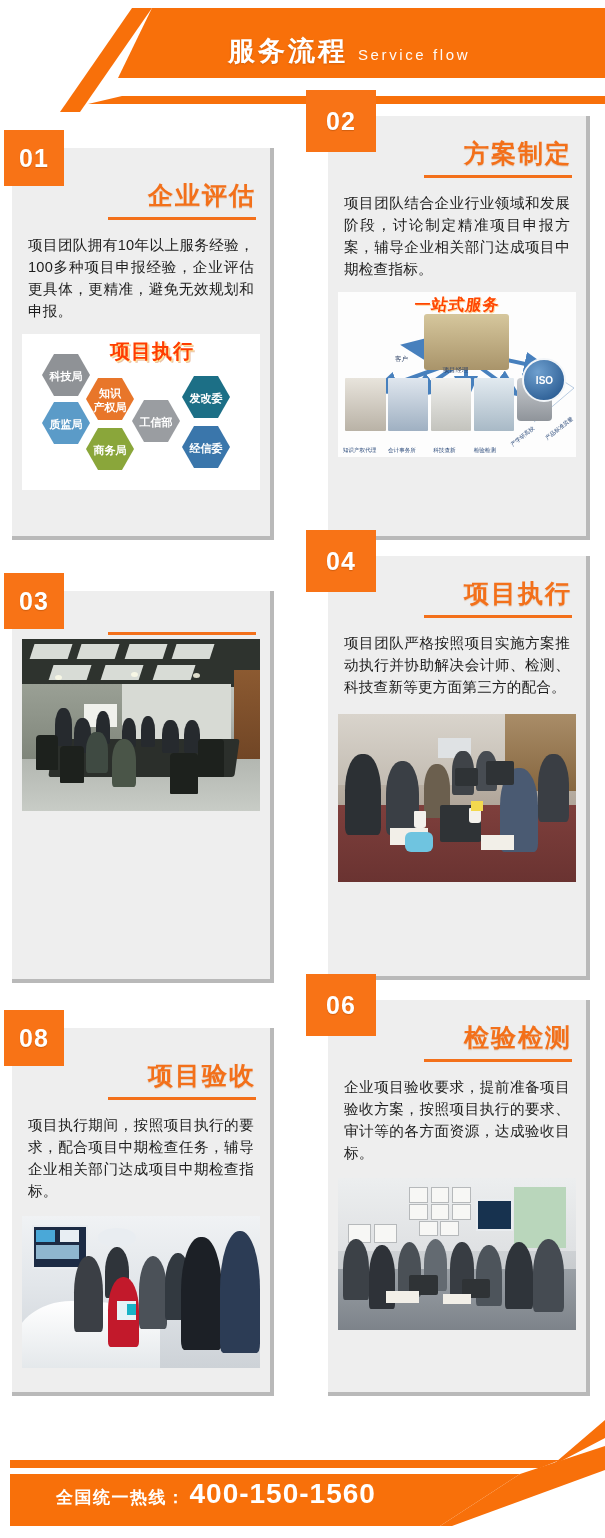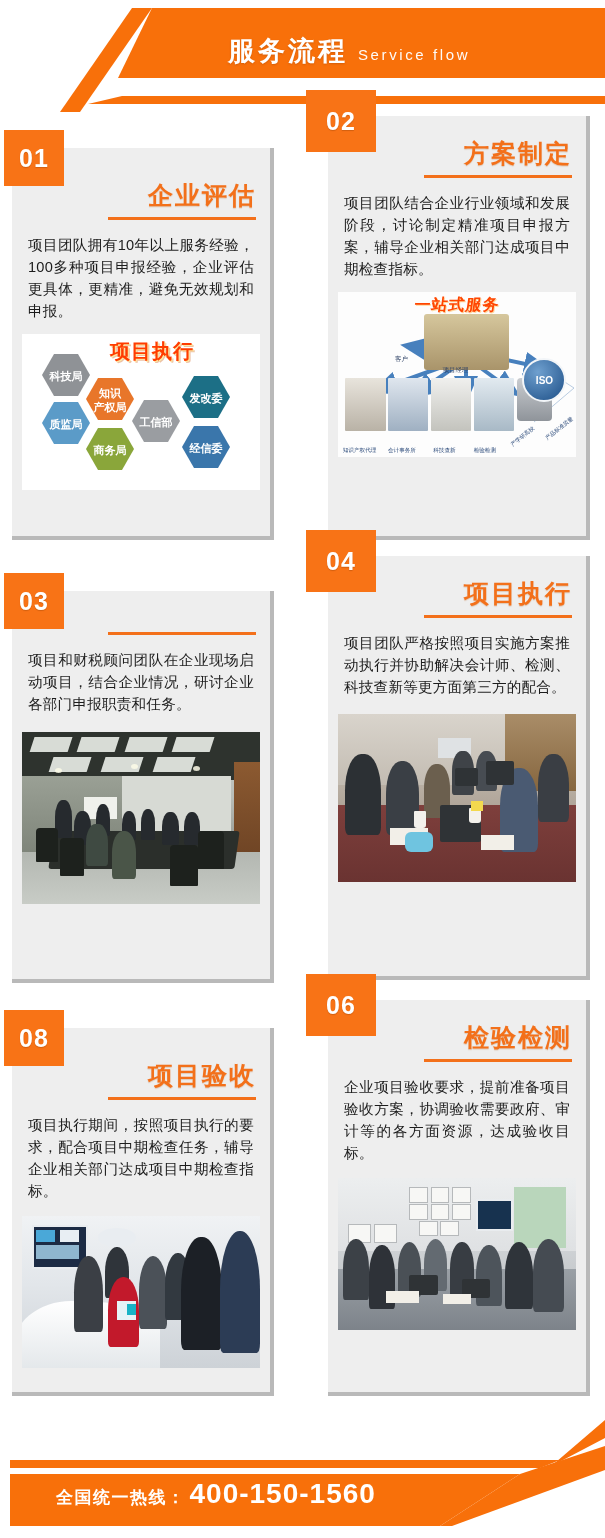--- a/index.html
+++ b/index.html
@@ -257,21 +257,20 @@
 
         <div class="iso">ISO</div>
       </div>
     </div>
   </div>
 
   <div class="card left" style="top:572px;height:392px;margin-top:19px;">
     <div class="badge">03</div>
     <div style="height:34px"></div>
     <div class="title-rule" style="width:148px"></div>
-    <div class="card-body">项目和财税顾问团队在企业现场启动项目，结合企业情况，研讨企业各部门申报职责和任务。</div>
     <div class="card-media" style="margin-top:4px">
       <div class="photo ph-room" style="height:172px">
         <div class="ceil"></div>
         <div class="ceil-g" style="left:4%;top:3%;width:16%;height:9%"></div>
         <div class="ceil-g" style="left:24%;top:3%;width:16%;height:9%"></div>
         <div class="ceil-g" style="left:44%;top:3%;width:16%;height:9%"></div>
         <div class="ceil-g" style="left:64%;top:3%;width:16%;height:9%"></div>
         <div class="ceil-g" style="left:12%;top:15%;width:16%;height:9%"></div>
         <div class="ceil-g" style="left:34%;top:15%;width:16%;height:9%"></div>
         <div class="ceil-g" style="left:56%;top:15%;width:16%;height:9%"></div>
@@ -358,21 +357,21 @@
         <div style="left:44%;top:58%;width:4%;height:7%;background:#19b3c6"></div>
       </div>
     </div>
   </div>
 
   <div class="card right" style="top:1000px;height:396px;">
     <div class="badge">06</div>
     <div style="height:24px"></div>
     <div class="card-title">检验检测</div>
     <div class="title-rule" style="width:148px"></div>
-    <div class="card-body">企业项目验收要求，提前准备项目验收方案，协调验收需要政府、审计等的各方面资源，达成验收目标。</div>
+    <div class="card-body">企业项目验收要求，提前准备项目验收方案，按照项目执行的要求、审计等的各方面资源，达成验收目标。</div>
     <div class="card-media" style="margin-top:2px">
       <div class="photo ph-acc" style="height:152px">
         <div class="awall"></div>
         <div class="agreen"></div>
         <div class="frm" style="left:30%;top:6%;width:7%;height:9%"></div>
         <div class="frm" style="left:39%;top:6%;width:7%;height:9%"></div>
         <div class="frm" style="left:48%;top:6%;width:7%;height:9%"></div>
         <div class="frm" style="left:30%;top:17%;width:7%;height:9%"></div>
         <div class="frm" style="left:39%;top:17%;width:7%;height:9%"></div>
         <div class="frm" style="left:48%;top:17%;width:7%;height:9%"></div>

